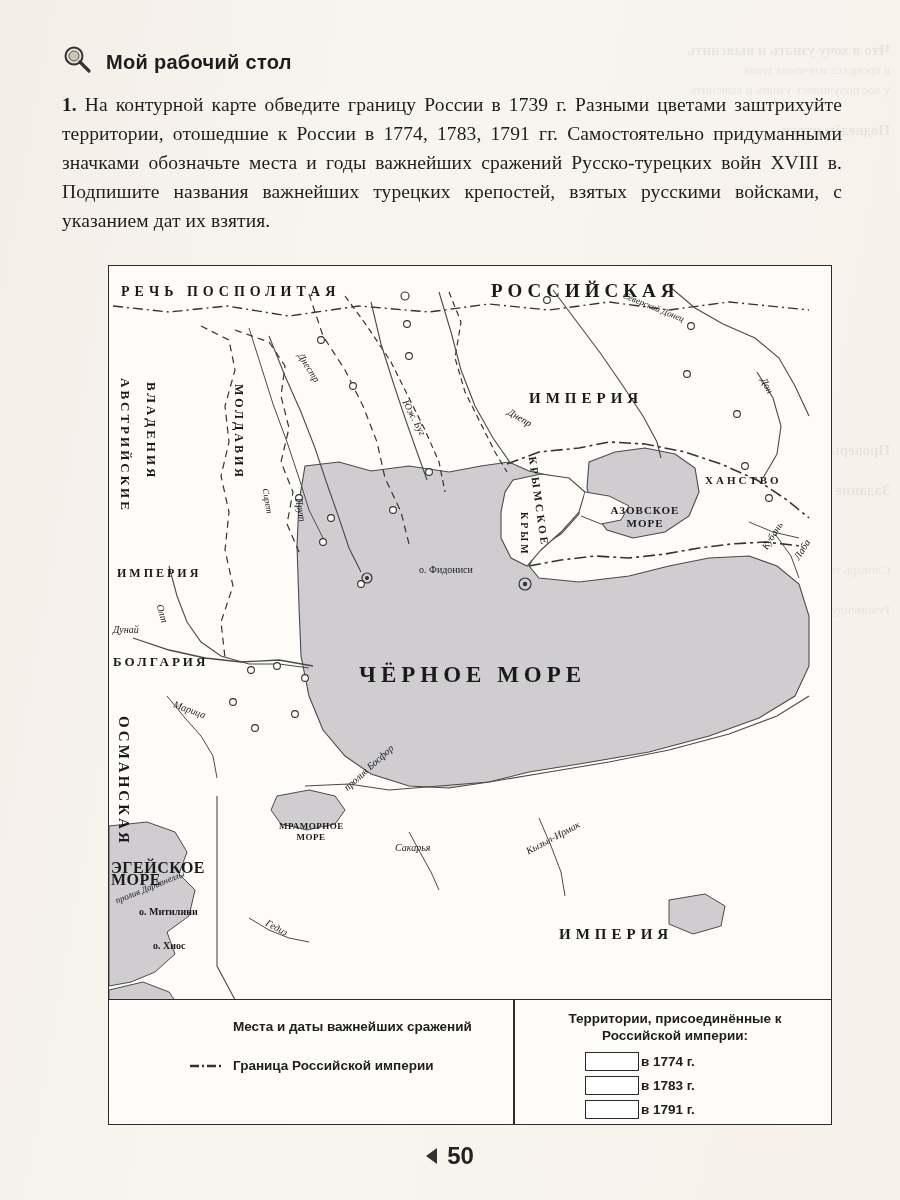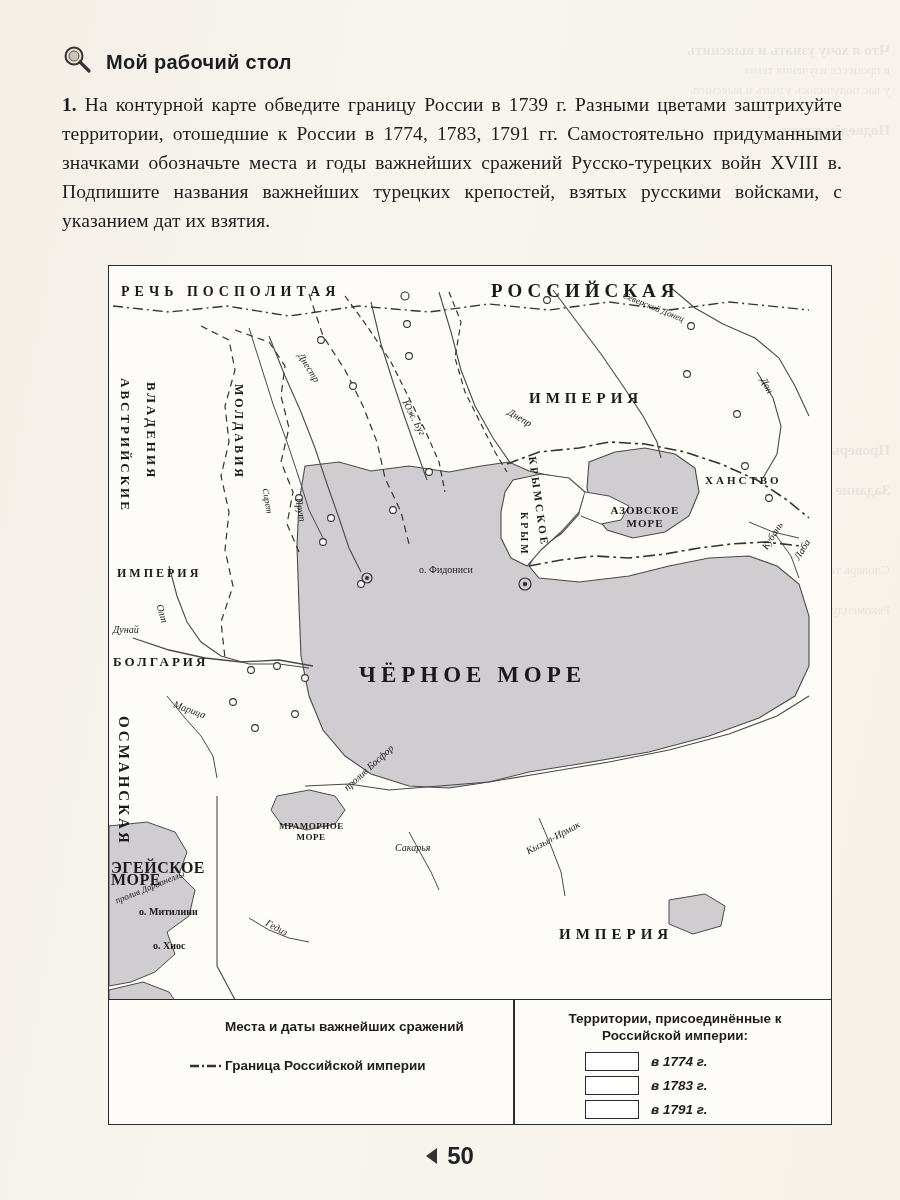--- a/index.html
+++ b/index.html
@@ -117,21 +117,21 @@
     top: 18px;
     width: 300px;
     font-family: "Liberation Sans", sans-serif;
     font-size: 13.5px;
     font-weight: bold;
     line-height: 17px;
   }
   .legend-row {
     display: flex;
     align-items: flex-start;
-    gap: 2px;
+    gap: 10px;
     margin-bottom: 22px;
   }
   .legend-sym {
     width: 34px;
     height: 16px;
     flex: 0 0 34px;
     position: relative;
   }
   .legend-divider {
     position: absolute;
@@ -153,23 +153,22 @@
     line-height: 17px;
   }
   .legend-items {
     margin-top: 8px;
     text-align: left;
     padding-left: 56px;
   }
   .legend-item {
     display: flex;
     align-items: center;
-    gap: 12px;
+    gap: 2px;
     margin-bottom: 5px;
-    font-style: italic;
   }
   .swatch {
     width: 52px;
     height: 17px;
     border: 1.4px solid #2b2b2b;
     background: #fff;
     flex: 0 0 52px;
   }
 
   

